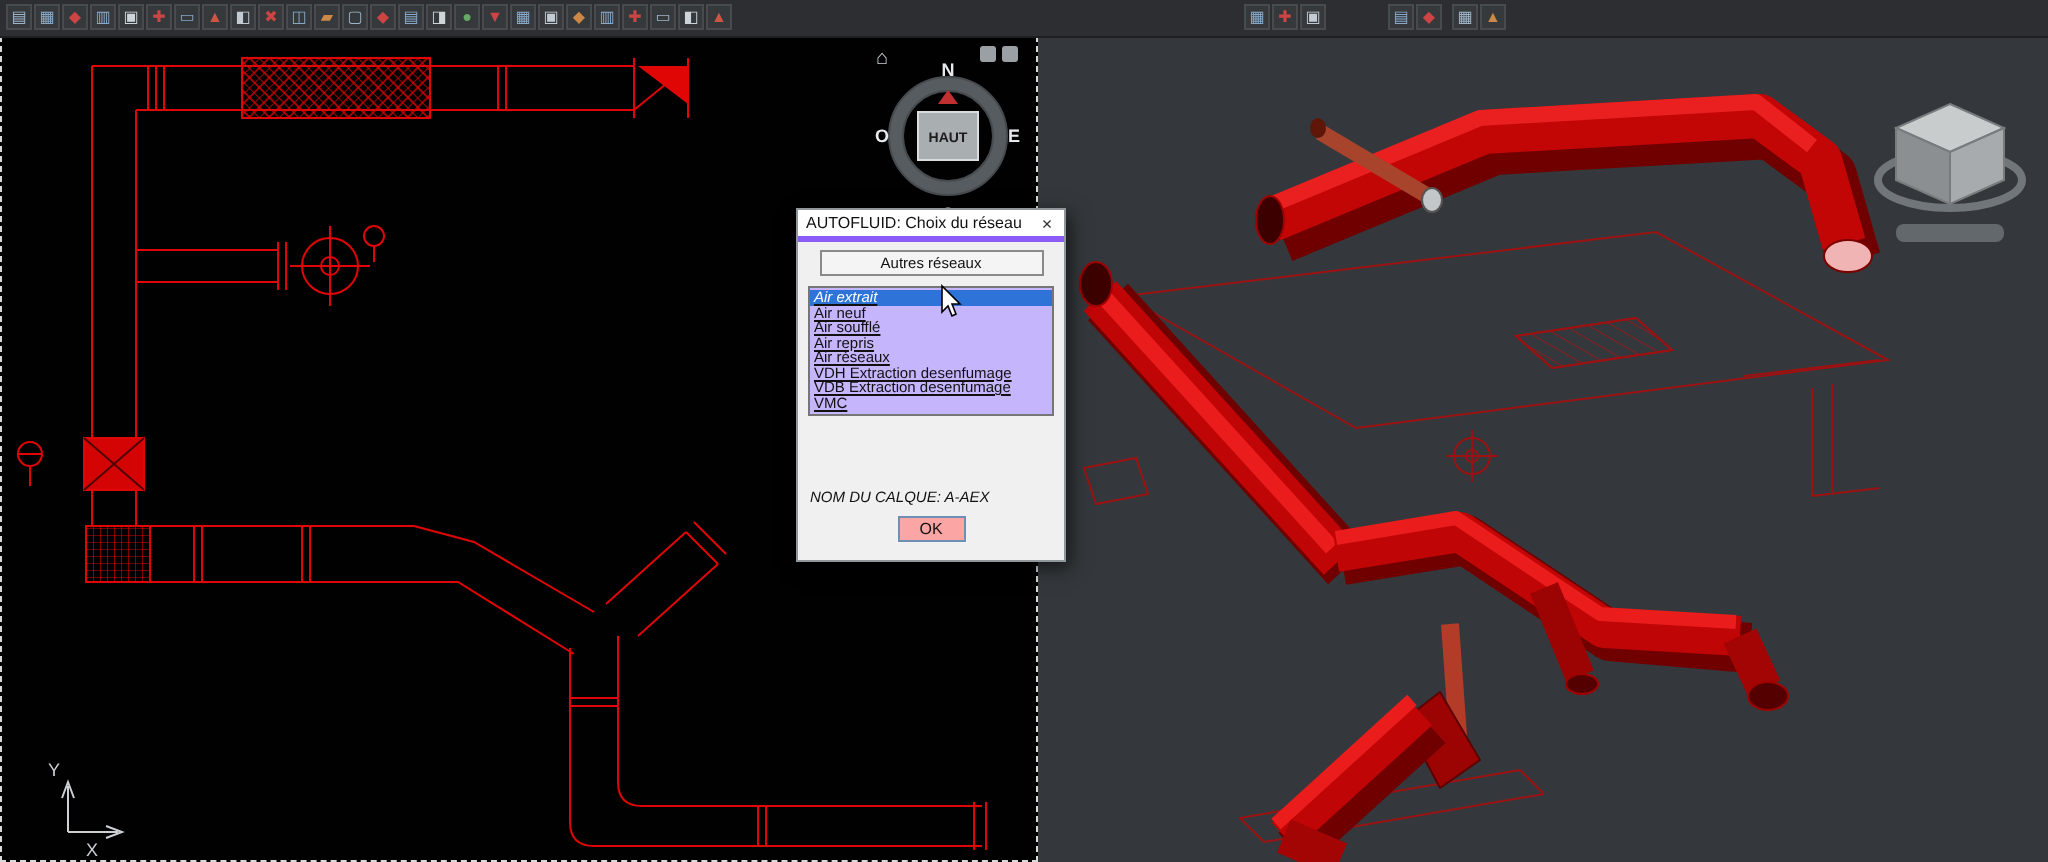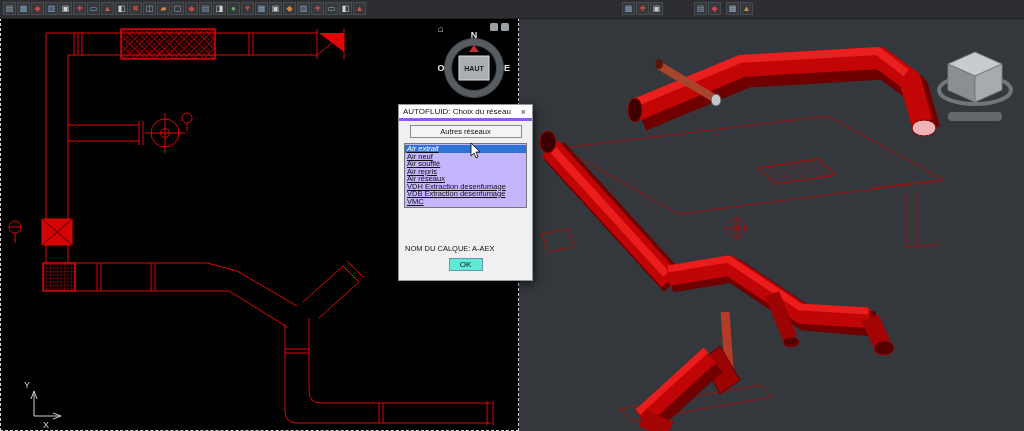--- a/index.html
+++ b/index.html
@@ -36,22 +36,22 @@
   .titlebar .close{width:13px;text-align:center;font-size:9px;color:#333;cursor:default;}
   .dbody{padding:3px 5px 9px 5px;}
   .autres{display:block;margin:1px auto 5px auto;width:112px;height:13px;
     background:#f4f4f4;border:1px solid #8a8a8a;font-size:7.5px;padding:0;
     font-family:"Liberation Sans",sans-serif;color:#111;}
   .nlist{border:1px solid #767676;background:#c4b5fd;height:62px;overflow:hidden;
     margin-bottom:36px;padding-top:1px;text-decoration:underline;}
   .list-item{height:7.5px;line-height:7.5px;font-size:7.5px;padding:0 2px;
     white-space:nowrap;color:#111;cursor:default;}
   .list-item.selected{background:#2e74d8;color:#fff;font-style:italic;}
-  .layer{font-size:7.5px;margin:0 0 5px 1px;color:#111;}
-  .ok{display:block;margin:0 auto;width:34px;height:13px;background:#5eead4;
+  .layer{font-size:7.5px;margin:0 0 5px 1px;color:#111;font-style:italic;}
+  .ok{display:block;margin:0 auto;width:34px;height:13px;background:#fca5a5;
     border:1px solid #6f8fb5;font-size:8px;padding:0;
     font-family:"Liberation Sans",sans-serif;color:#111;}
 
   .cursor{position:absolute;left:470px;top:142px;z-index:60;}
 </style>
 </head>
 <body>
 
 <div class="screen">
 

